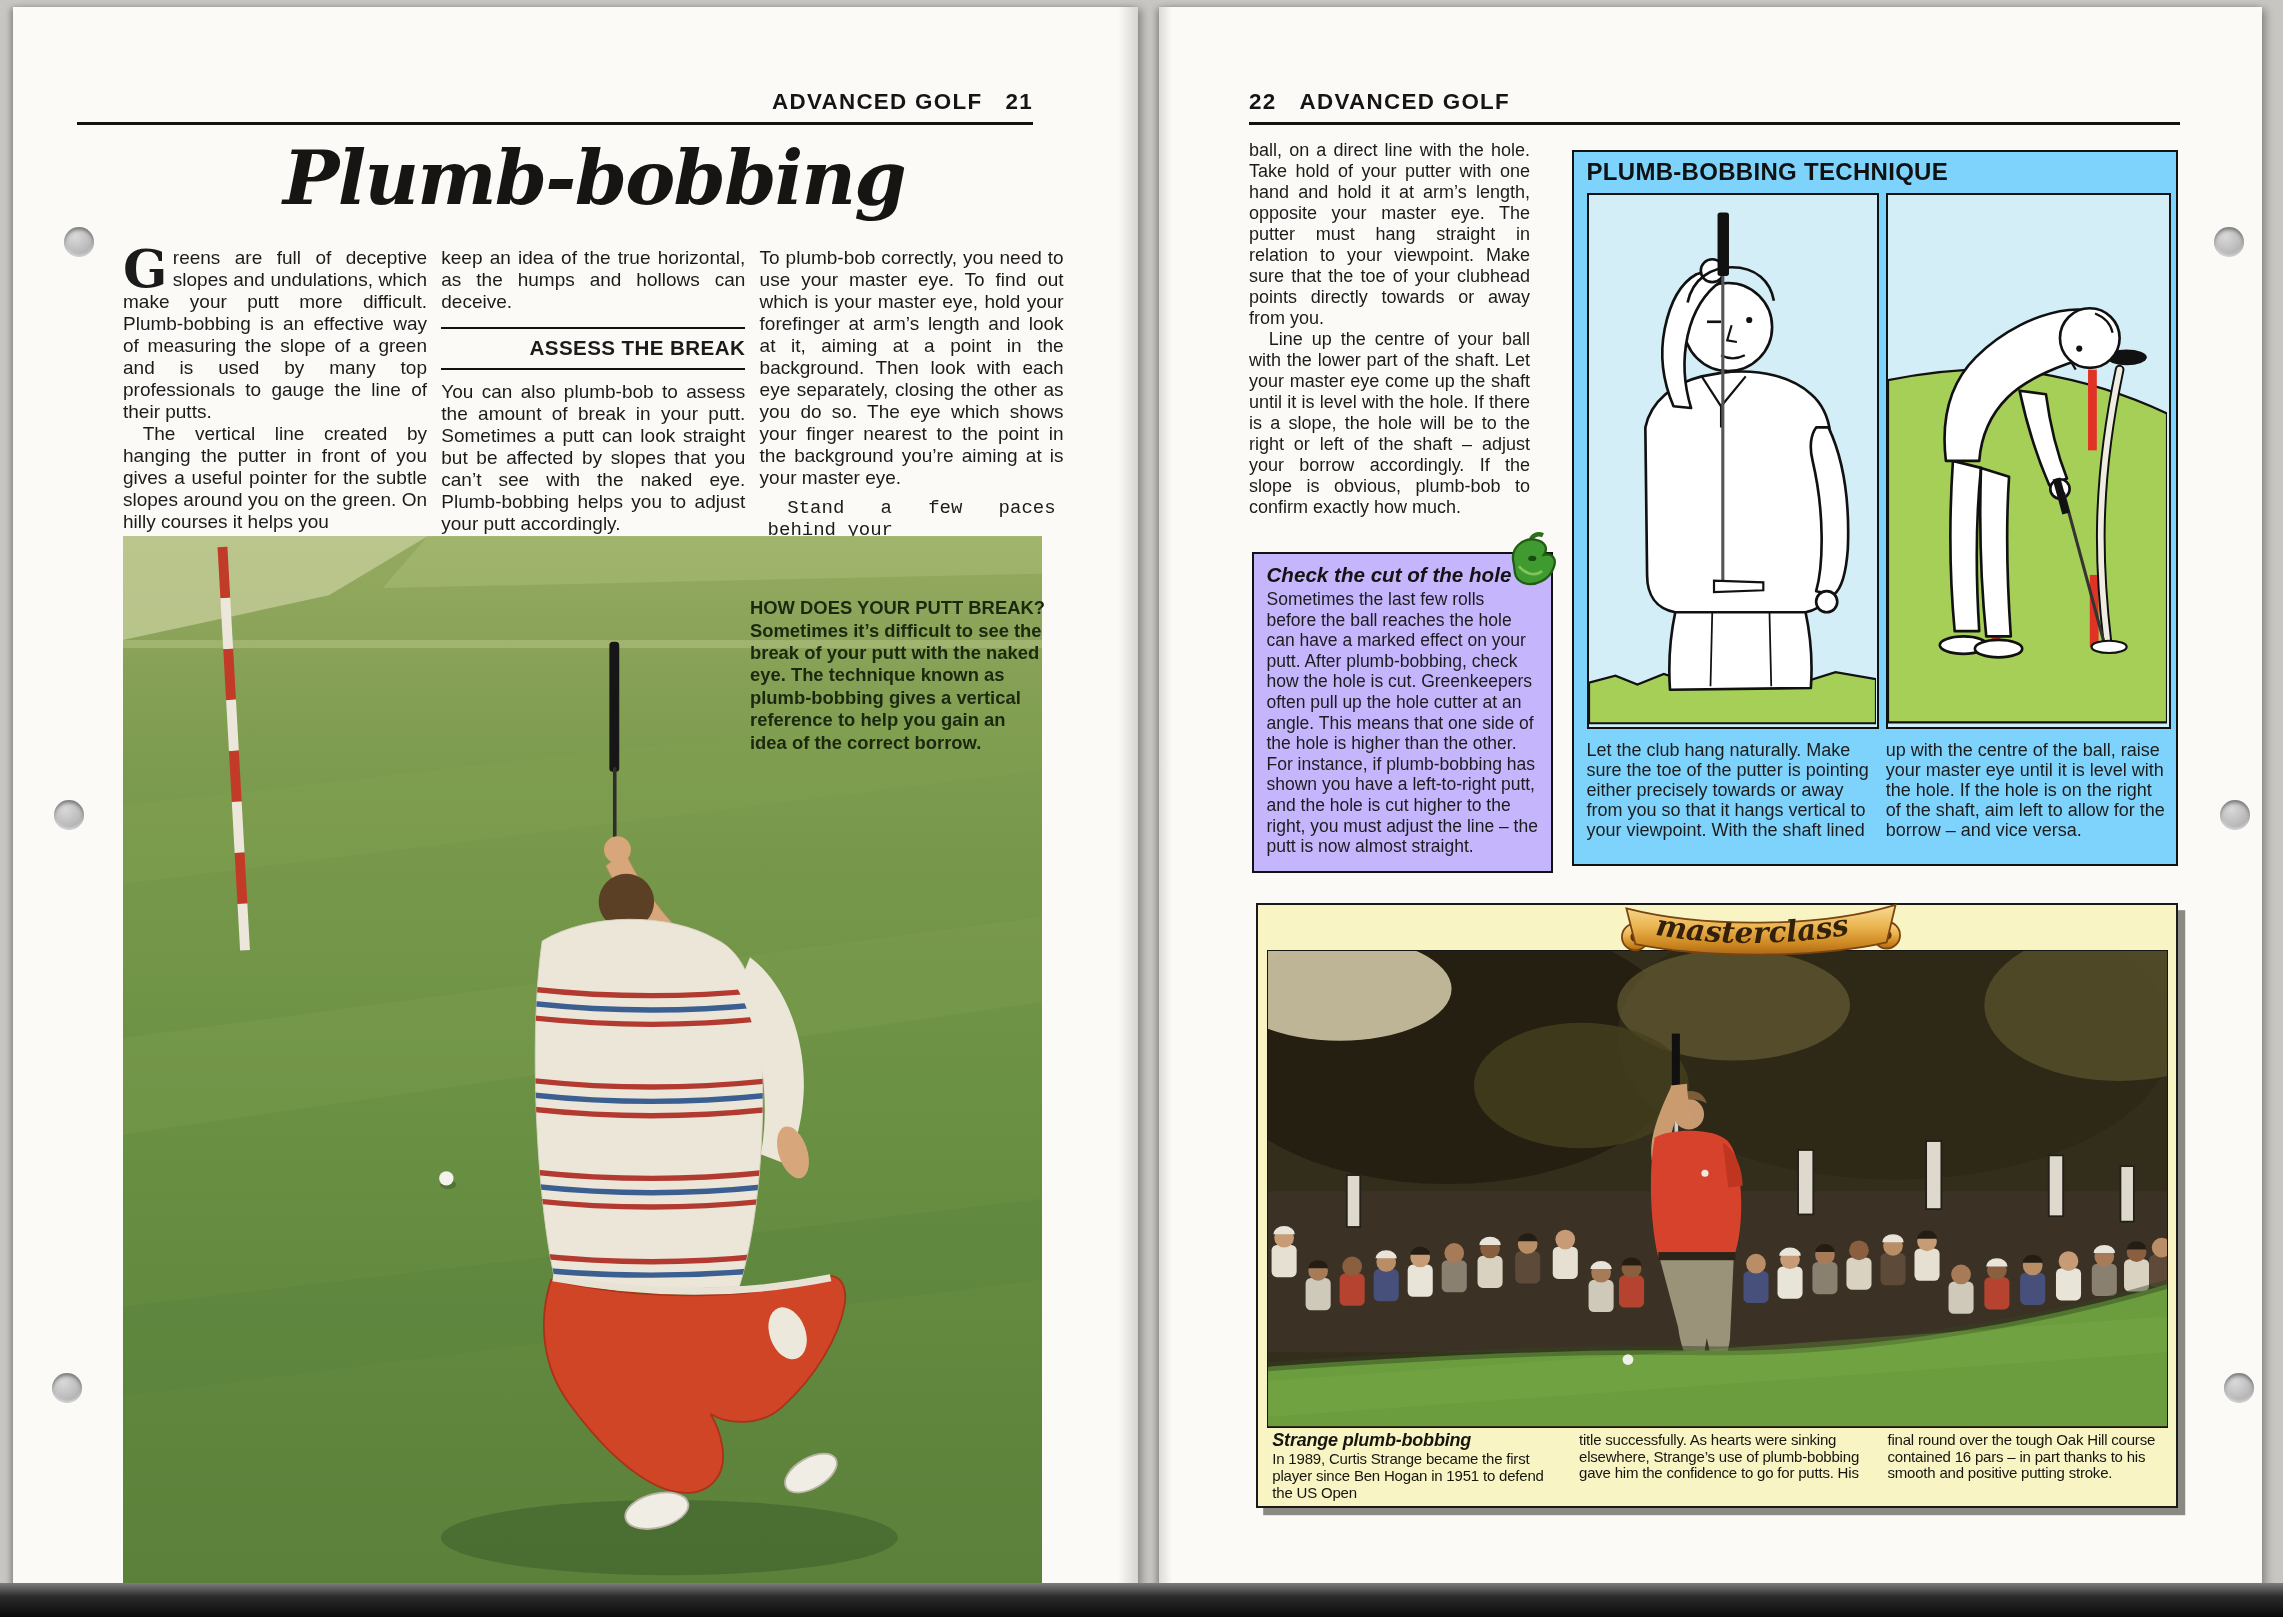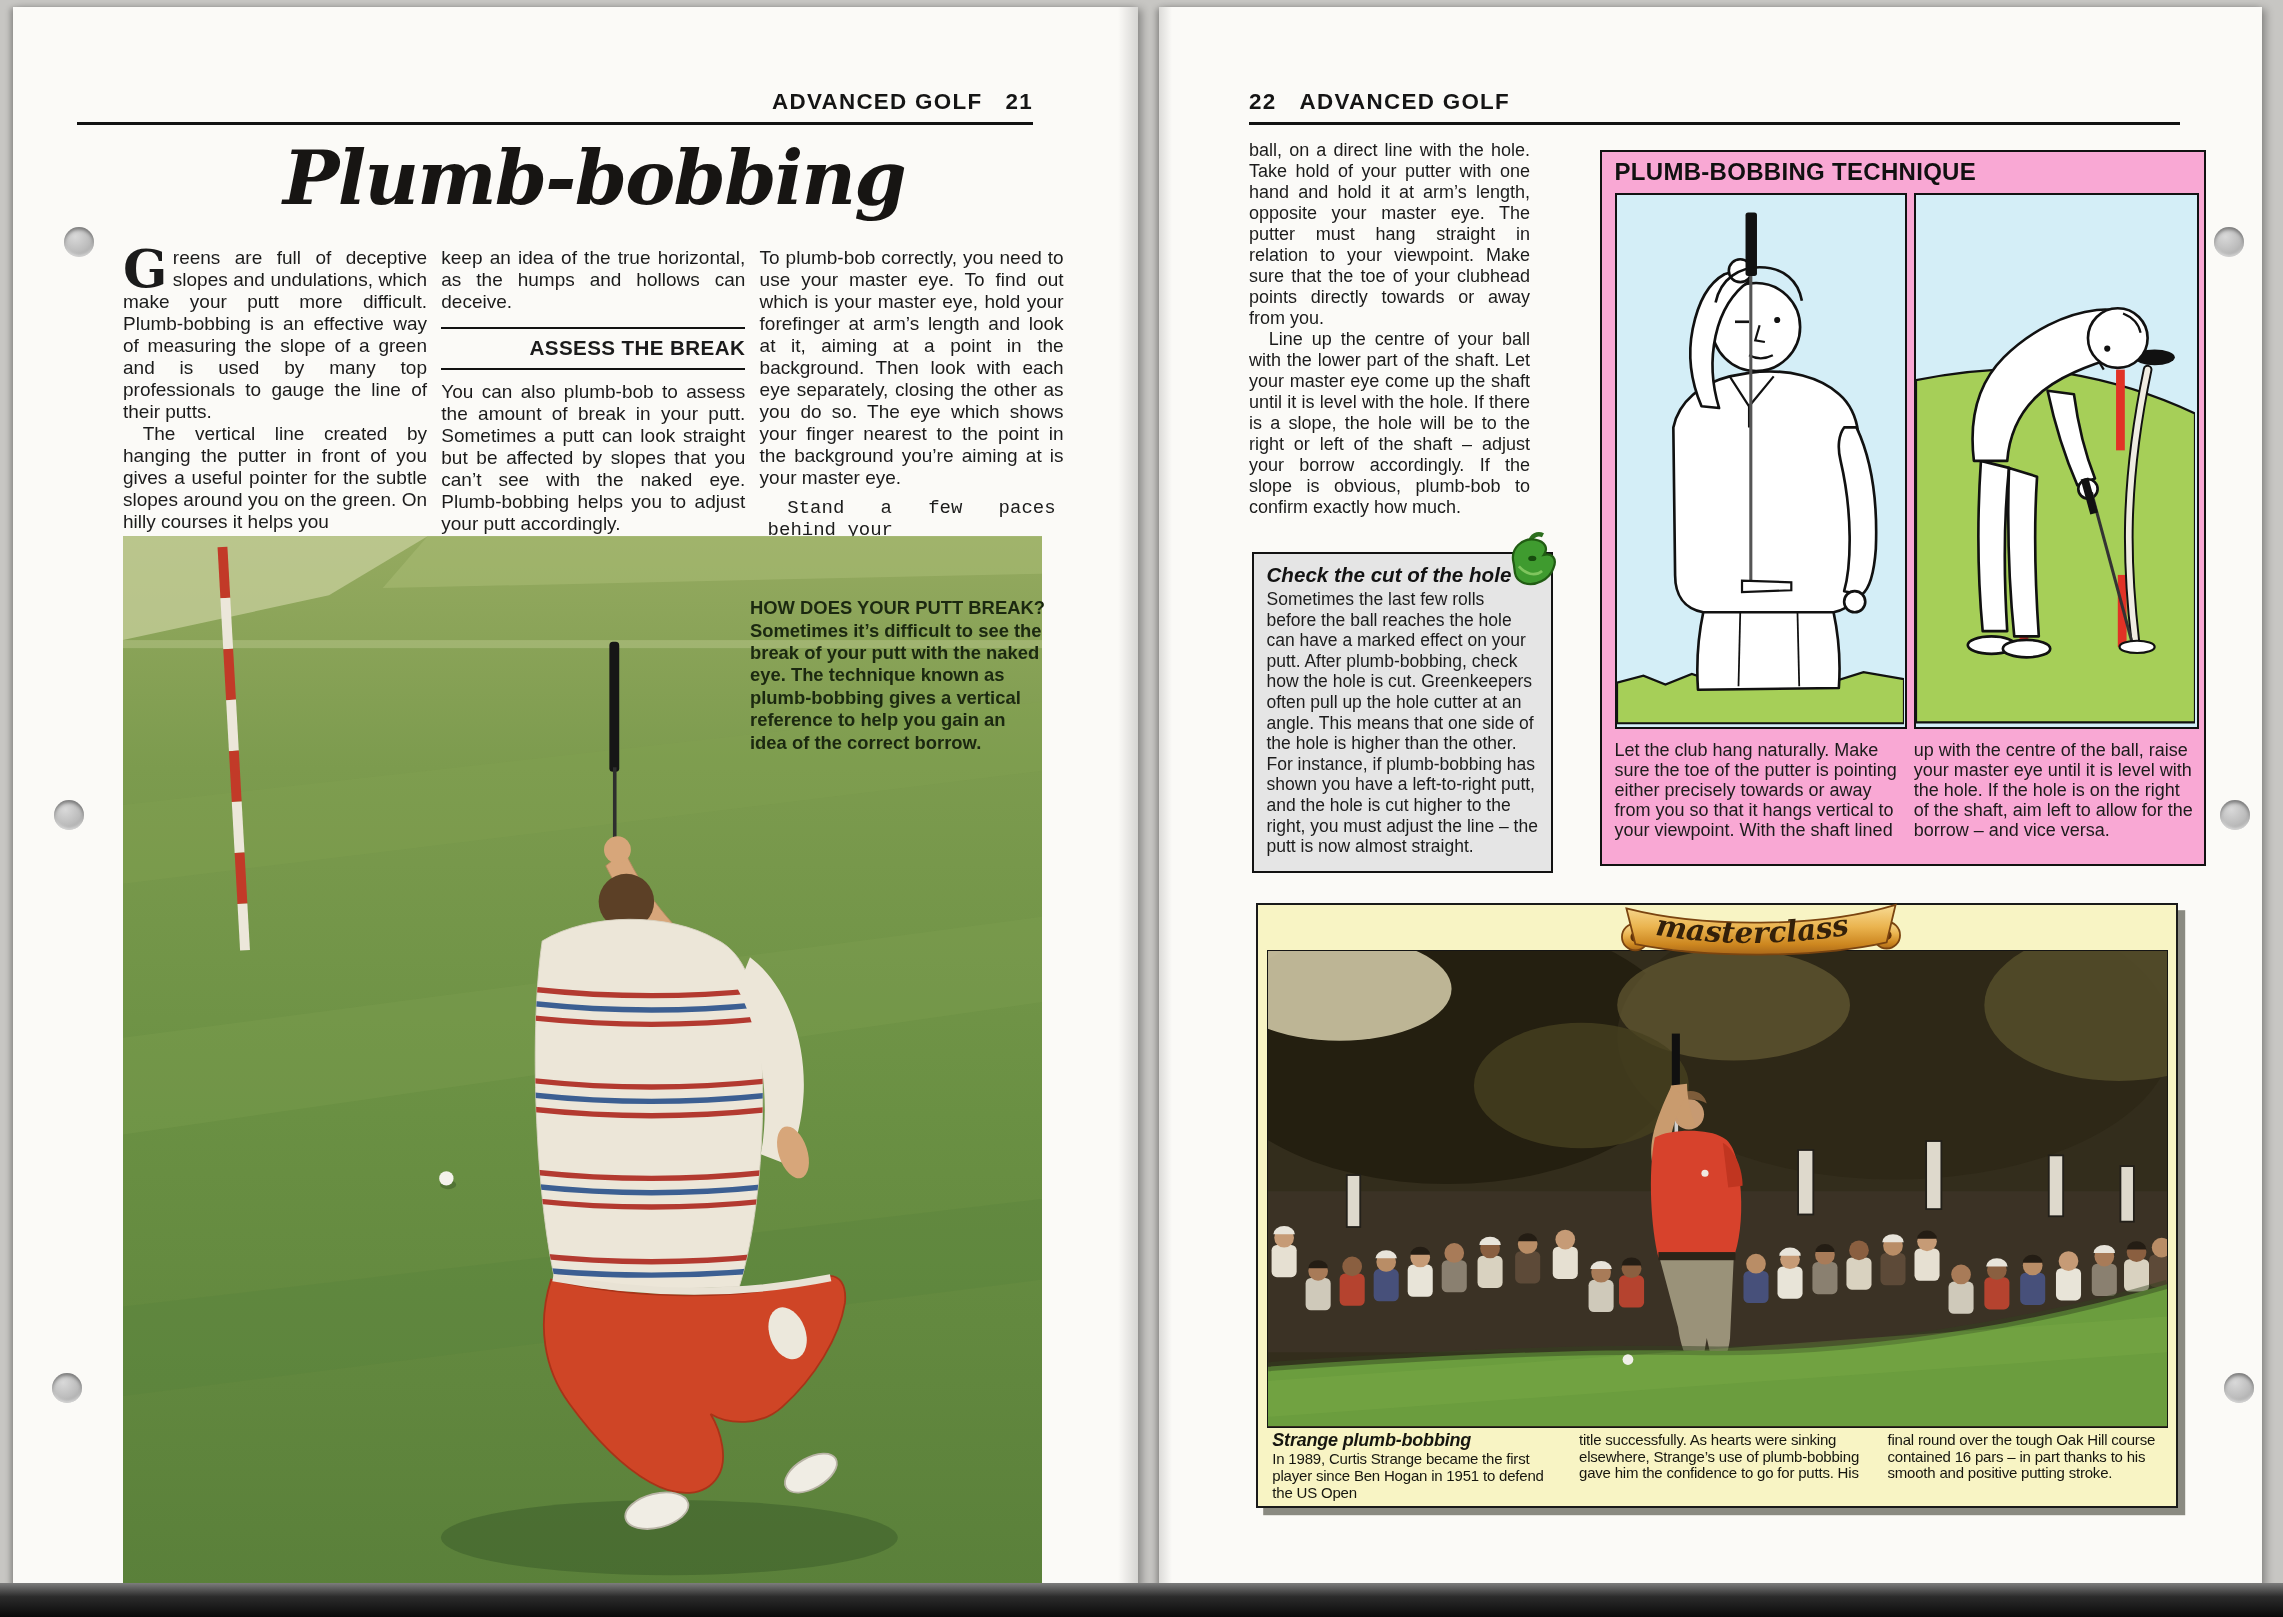--- a/index.html
+++ b/index.html
@@ -35,26 +35,26 @@
     border-bottom:2.7px solid #121212;font-weight:bold;font-size:20.6px;letter-spacing:0.4px;text-align:right;}
   .lp-photo{position:absolute;left:110px;top:529px;width:919px;height:1051px;}
   .lp-photo svg{position:absolute;inset:0;}
   .photo-caption{position:absolute;left:627px;top:61px;width:296px;color:#1b2810;
     font-weight:bold;font-size:18.4px;line-height:22.4px;text-align:left;}
   
   .rp-col{position:absolute;top:133px;left:90px;width:281px;font-size:18px;line-height:21px;
     text-align:justify;color:#1b1b1b;}
   .rp-col .para2{text-indent:19.7px;}
   .cut-box{position:absolute;left:93px;top:545px;width:301px;min-height:321px;
-    border:2.7px solid #121212;background:#e5e5e5;box-sizing:border-box;padding:9px 12.5px 10.7px;}
+    border:2.7px solid #121212;background:#c4b5fd;box-sizing:border-box;padding:9px 12.5px 10.7px;}
   .cut-title{font-weight:bold;font-style:italic;font-size:20.6px;color:#131313;margin:0 0 1.8px;}
   .cut-body{font-size:17.5px;line-height:20.6px;color:#1c1c1c;}
   .cut-icon{position:absolute;left:342px;top:522px;width:59px;height:66px;z-index:3;}
   .tech-box{position:absolute;left:413px;top:143px;width:606px;height:716px;border:2.7px solid #121212;
-    background:#f9a8d4;box-sizing:border-box;margin-left:28px;}
+    background:#7dd3fc;box-sizing:border-box;}
   .tech-title{position:absolute;top:5.4px;left:12.5px;font-weight:bold;font-size:24px;letter-spacing:0.3px;color:#111;}
   .panels{position:absolute;top:41px;left:12.5px;display:flex;gap:7.2px;}
   .panel{border:2.7px solid #121212;box-sizing:border-box;background:#d4eef7;}
   .panel svg{display:block;}
   .tech-caps{position:absolute;top:588px;left:12.5px;display:flex;gap:7.2px;}
   .tech-cap{font-size:18px;line-height:20px;color:#1c1c1c;}
   
   .mc-box{position:absolute;left:97px;top:896px;width:922px;height:605px;background:#f8f4c4;
     border:2.7px solid #1a1a1a;box-sizing:border-box;box-shadow:7.2px 7.2px 0 rgba(45,45,32,.55);}
   .mc-ribbon{position:absolute;left:355px;top:-18px;width:296px;height:82px;z-index:4;}

